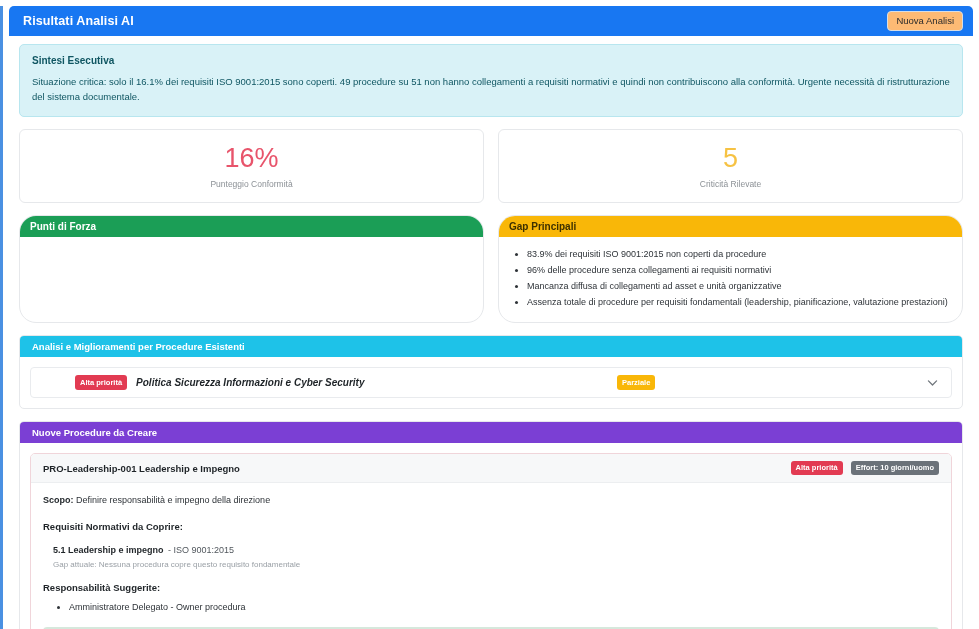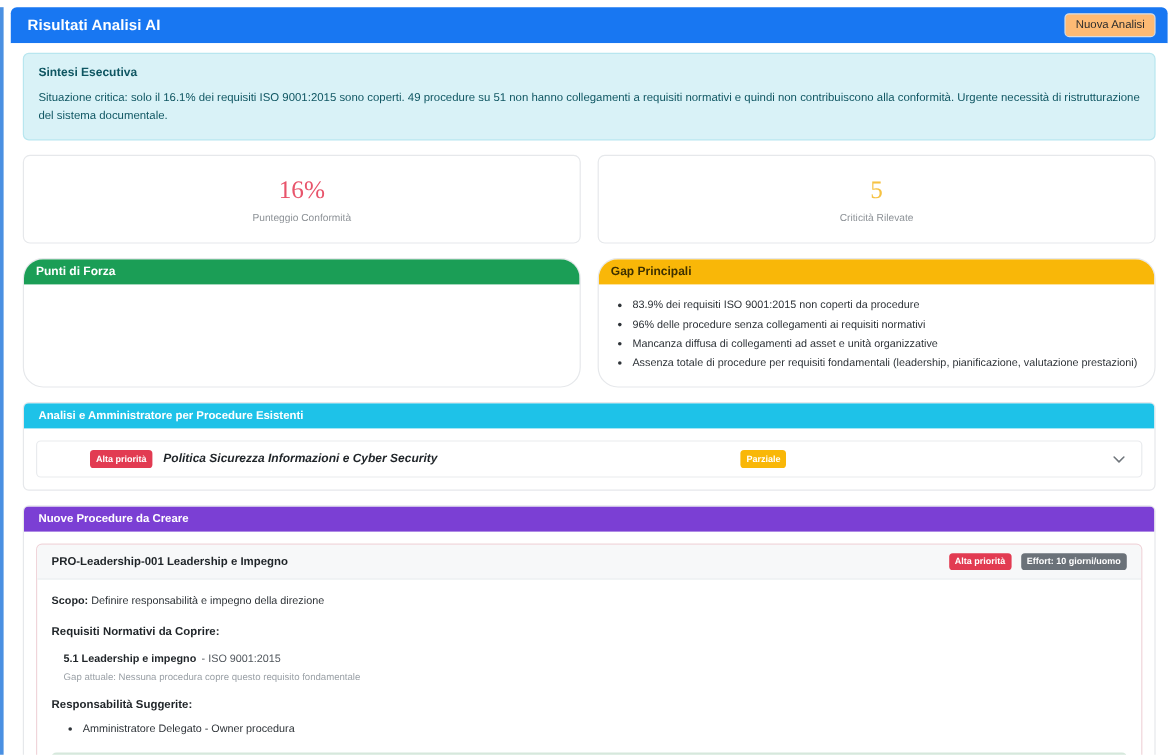--- a/index.html
+++ b/index.html
@@ -87,24 +87,23 @@
     background: #ffffff;
     border: 1px solid #e6e8eb;
     border-radius: 6px;
     height: 74px;
     display: flex;
     flex-direction: column;
     align-items: center;
     justify-content: center;
   }
   .metric-value {
-    font-size: 21px;
+    font-size: 27px;
     font-weight: 300;
     line-height: 1.05;
-    font-family: Liberation Serif, serif;
   }
   .metric-value.danger { color: #e8546b; }
   .metric-value.warning { color: #f6c243; }
   .metric-label {
     font-size: 8.5px;
     color: #8c9196;
     margin-top: 7px;
   }
 
   
@@ -312,21 +311,21 @@
             <li>96% delle procedure senza collegamenti ai requisiti normativi</li>
             <li>Mancanza diffusa di collegamenti ad asset e unità organizzative</li>
             <li>Assenza totale di procedure per requisiti fondamentali (leadership, pianificazione, valutazione prestazioni)</li>
           </ul>
         </div>
       </div>
 
     </div>
 
     <div class="section">
-      <div class="section-head cyan">Analisi e Amministratore per Procedure Esistenti</div>
+      <div class="section-head cyan">Analisi e Miglioramenti per Procedure Esistenti</div>
       <div class="section-body">
 
         <div class="accordion-item">
           <span class="badge red">Alta priorità</span>
           <span class="accordion-title">Politica Sicurezza Informazioni e Cyber Security</span>
           <span class="accordion-spacer"></span>
           <span class="status-slot">
             <span class="badge amber">Parziale</span>
           </span>
           <span class="chevron">

